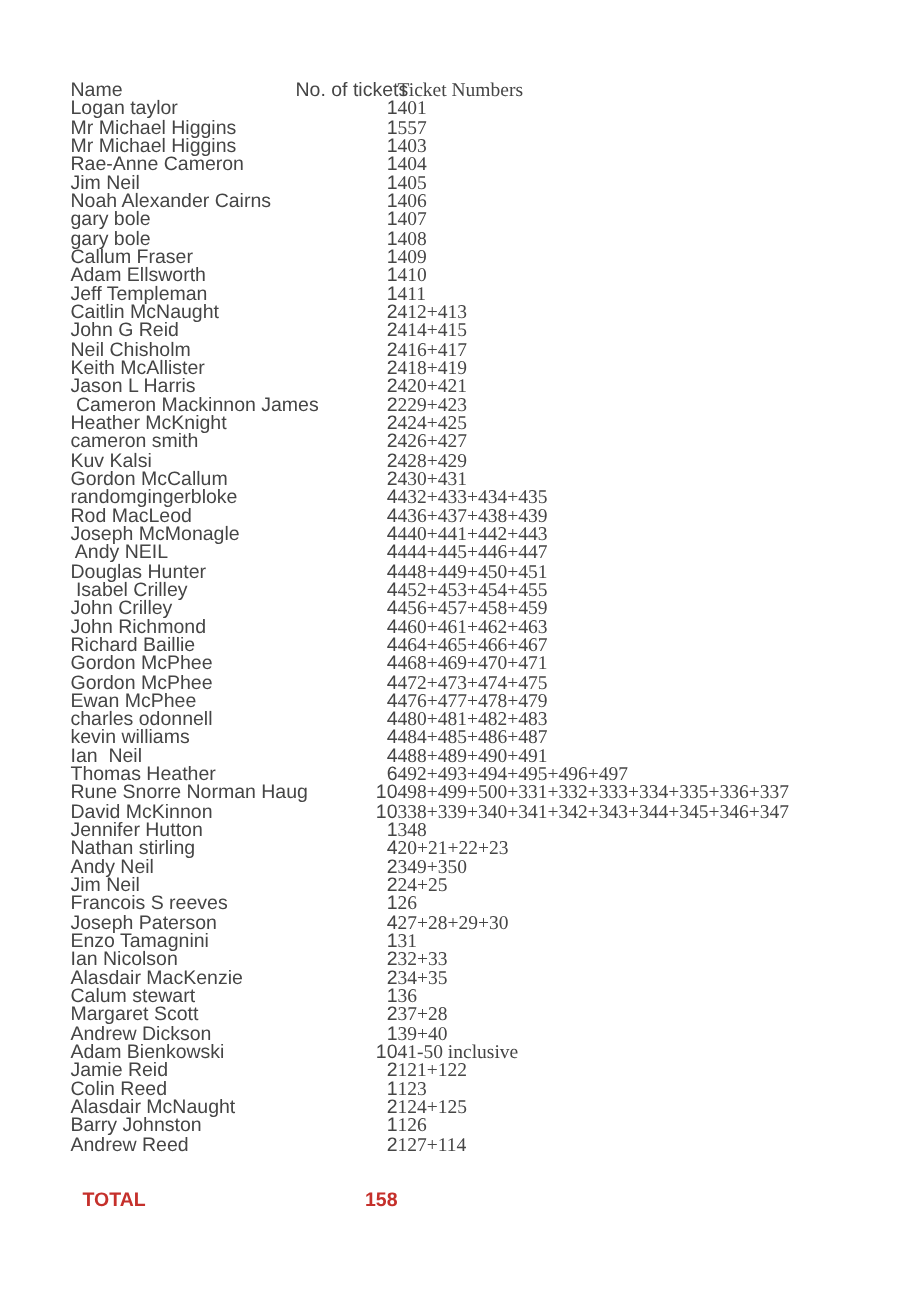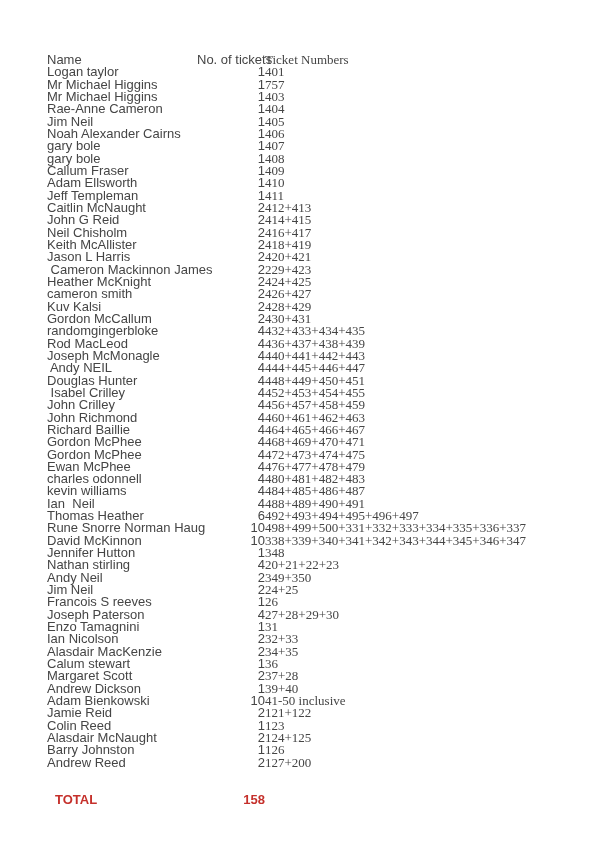--- a/index.html
+++ b/index.html
@@ -78,21 +78,21 @@
     <div id="table-body">
   <div class="row">
     <span class="c-name">Logan taylor</span>
     <span class="c-tickets">1</span>
     <span class="c-numbers">401</span>
   </div>
 
   <div class="row">
     <span class="c-name">Mr Michael Higgins</span>
     <span class="c-tickets">1</span>
-    <span class="c-numbers">757</span>
+    <span class="c-numbers">557</span>
   </div>
 
   <div class="row">
     <span class="c-name">Mr Michael Higgins</span>
     <span class="c-tickets">1</span>
     <span class="c-numbers">403</span>
   </div>
 
   <div class="row">
     <span class="c-name">Rae-Anne Cameron</span>
@@ -408,21 +408,21 @@
 
   <div class="row">
     <span class="c-name">Barry Johnston</span>
     <span class="c-tickets">1</span>
     <span class="c-numbers">126</span>
   </div>
 
   <div class="row">
     <span class="c-name">Andrew Reed</span>
     <span class="c-tickets">2</span>
-    <span class="c-numbers">127+200</span>
+    <span class="c-numbers">127+114</span>
   </div>
 </div>
 
     <div class="spacer"></div>
 
     <div class="total-row">
       <span class="c-label">TOTAL</span>
       <span class="c-tickets">158</span>
     </div>
 

